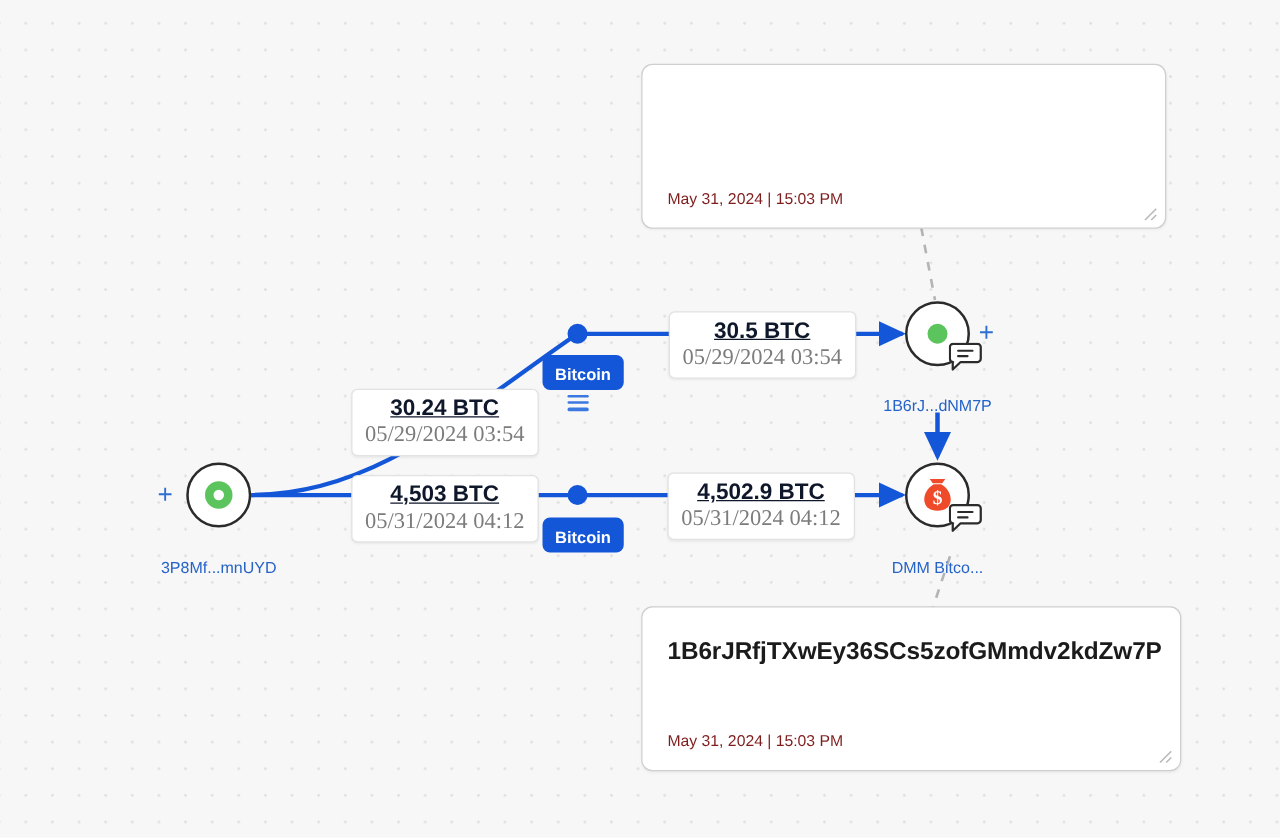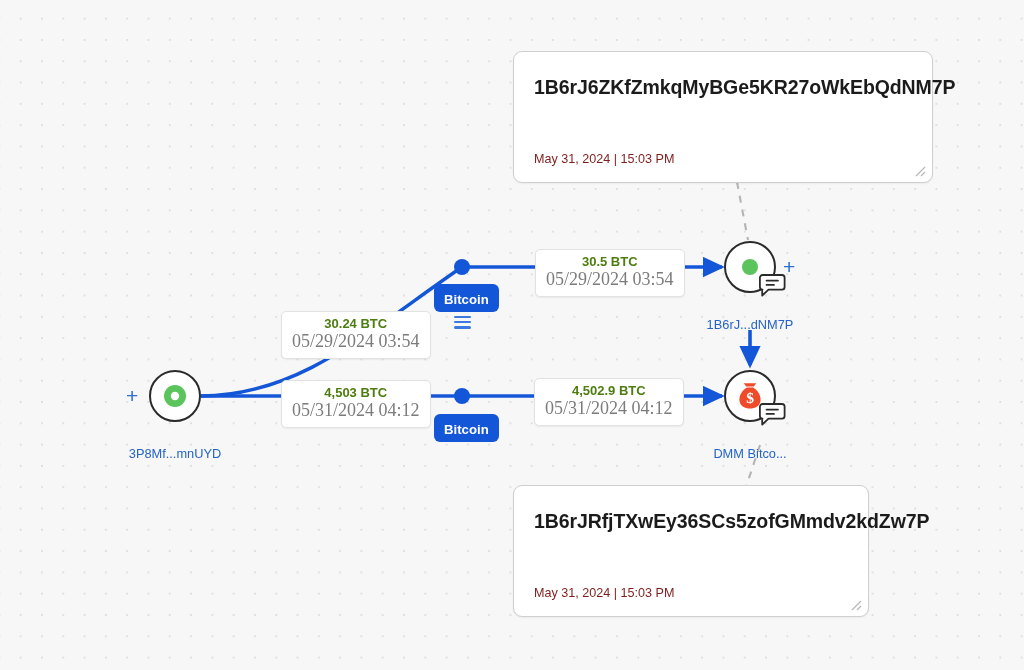--- a/index.html
+++ b/index.html
@@ -99,24 +99,25 @@
     position: absolute;
     background: #ffffff;
     border: 1px solid #e2e2e2;
     border-radius: 5px;
     padding: 4px 10px 5px 10px;
     text-align: center;
     box-shadow: 0 1px 2px rgba(0,0,0,0.06);
     white-space: nowrap;
   }
   .edge-amount {
-    font-size: 13px;
+    font-size: 18px;
     font-weight: 700;
-    color: #4d7c0f;
+    color: #0f172a;
     line-height: 1.18;
+    text-decoration: underline;
   }
   .edge-time {
     font-size: 18px;
     color: #7c7c7c;
     line-height: 1.2;
     font-family: Liberation Serif, serif;
   }
 
   
   .asset-badge {
@@ -166,29 +167,28 @@
     <circle cx="462" cy="267" r="8" fill="#1456d8"></circle>
     <circle cx="462" cy="396" r="8" fill="#1456d8"></circle>
 
     <line x1="750" y1="330" x2="750" y2="365" stroke="#1456d8" stroke-width="3.6" marker-end="url(#arrowbluedown)"></line>
 
     <line x1="737" y1="182" x2="748" y2="240" stroke="#b4b4b4" stroke-width="2.1" stroke-dasharray="7,7"></line>
     <line x1="760" y1="445" x2="746" y2="487" stroke="#b4b4b4" stroke-width="2.1" stroke-dasharray="7,7"></line>
   </svg>
 
   <div class="note-card" style="left:513px; top:51px; width:420px; height:132px;">
-    <div class="note-title">1B6rJ6ZKfZmkqMyBGe5KR27oWkEbQdNM7P</div>
     <div class="note-date">May 31, 2024 | 15:03 PM</div>
     <svg class="resize-grip" viewBox="0 0 14 14" xmlns="http://www.w3.org/2000/svg">
       <line x1="12" y1="3" x2="3" y2="12" stroke="#b9b9b9" stroke-width="1.3"></line>
       <line x1="12" y1="8" x2="8" y2="12" stroke="#b9b9b9" stroke-width="1.3"></line>
     </svg>
   </div>
 
-  <div class="note-card" style="left:513px; top:485px; width:356px; height:132px;padding-left:33px;">
+  <div class="note-card" style="left:513px; top:485px; width:432px; height:132px;padding-left:33px;">
     <div class="note-title">1B6rJRfjTXwEy36SCs5zofGMmdv2kdZw7P</div>
     <div class="note-date">May 31, 2024 | 15:03 PM</div>
     <svg class="resize-grip" viewBox="0 0 14 14" xmlns="http://www.w3.org/2000/svg">
       <line x1="12" y1="3" x2="3" y2="12" stroke="#b9b9b9" stroke-width="1.3"></line>
       <line x1="12" y1="8" x2="8" y2="12" stroke="#b9b9b9" stroke-width="1.3"></line>
     </svg>
   </div>
 
   <div class="node" style="left:149px; top:370px;">
     <div class="node-circle"></div>

